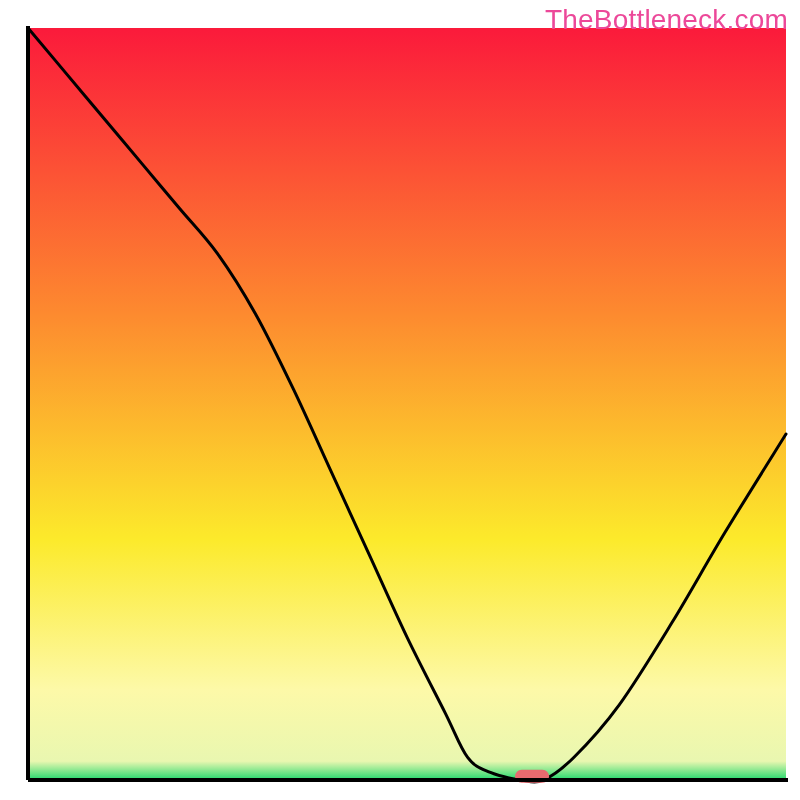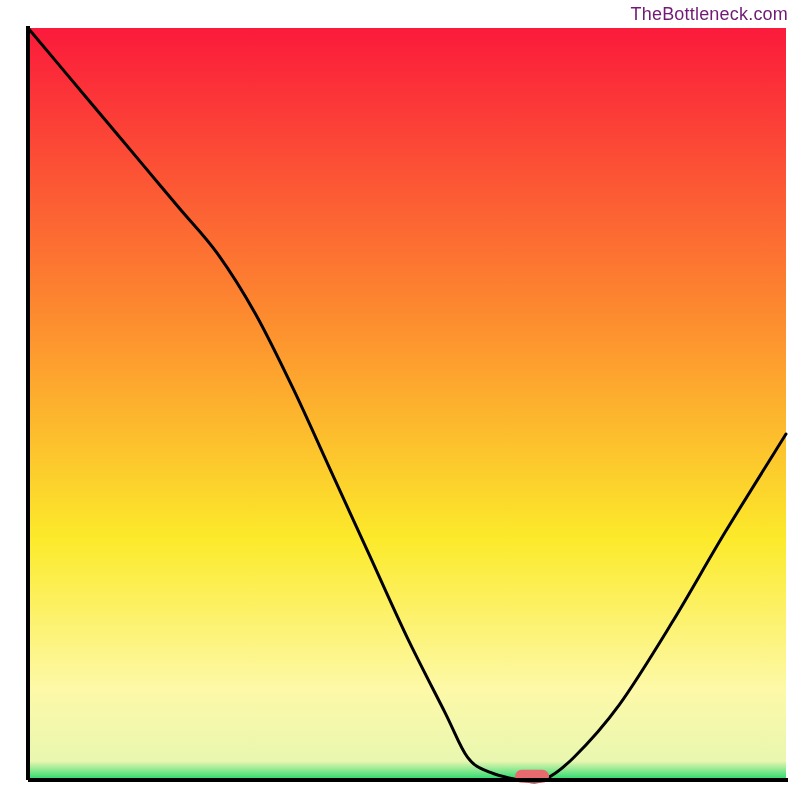--- a/index.html
+++ b/index.html
@@ -13,22 +13,22 @@
   }
   .container {
     position: relative;
     width: 800px;
     height: 800px;
   }
   .watermark {
     position: absolute;
     top: 4px;
     right: 12px;
-    color: #701a75;
-    font-size: 18px;
+    color: #ec4899;
+    font-size: 28px;
     font-weight: 500;
     z-index: 50;
     letter-spacing: 0.2px;
   }
   svg {
     display: block;
   }
 </style>
 </head>
 <body>

